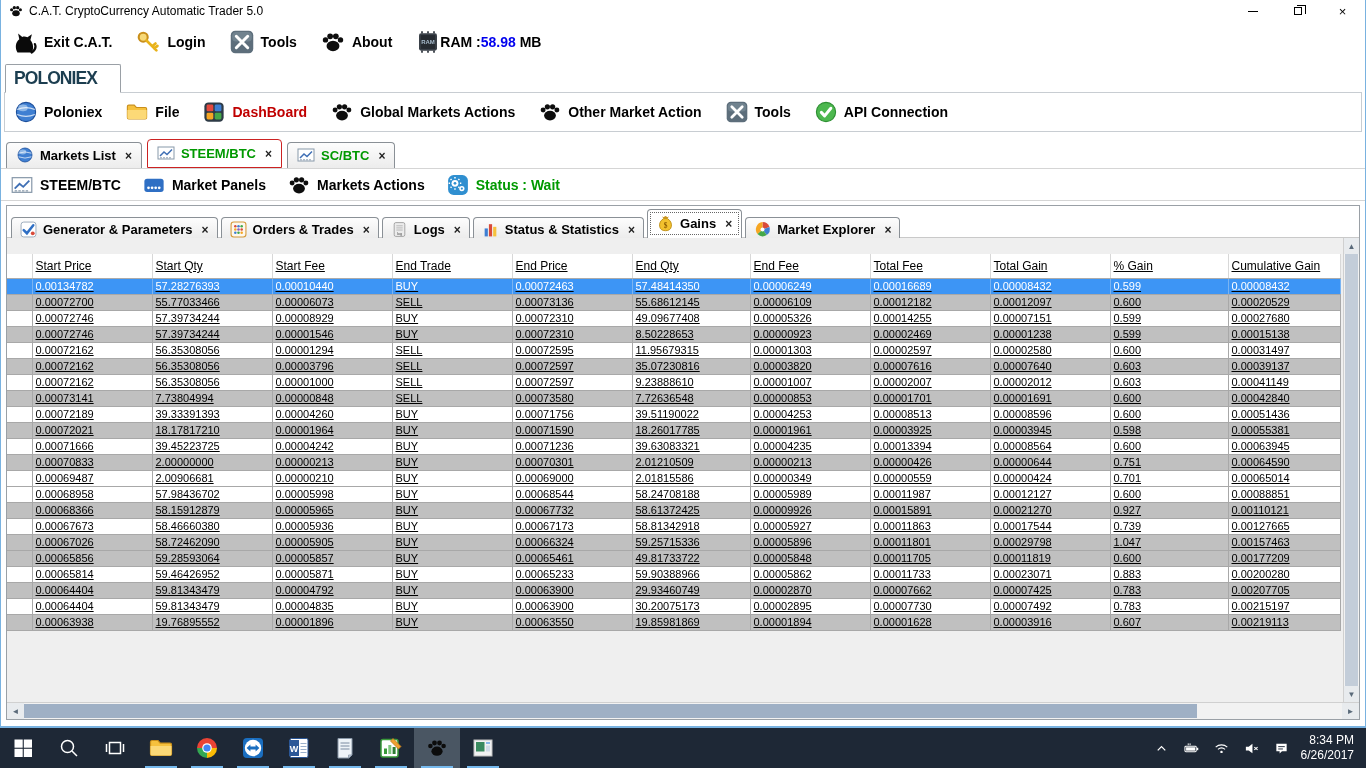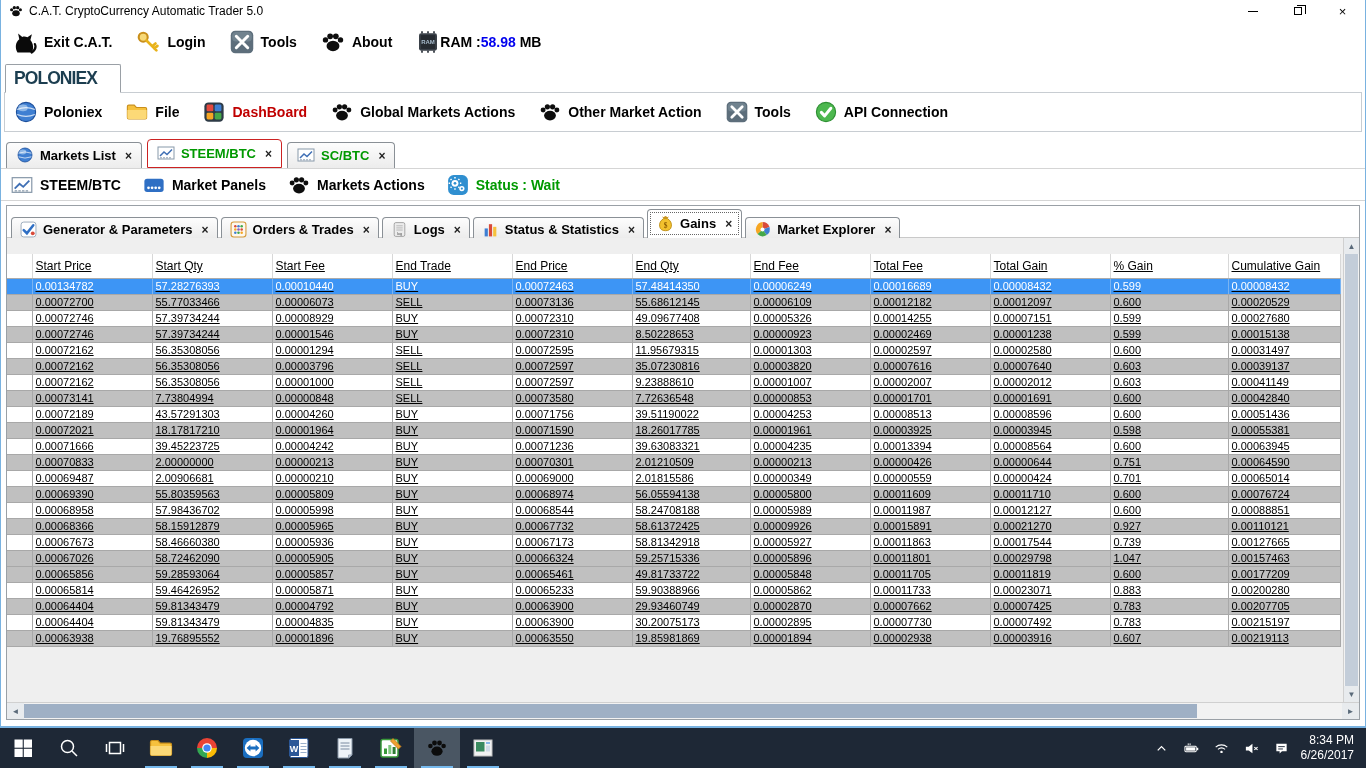--- a/index.html
+++ b/index.html
@@ -577,21 +577,21 @@
                 <td>7.72636548</td>
                 <td>0.00000853</td>
                 <td>0.00001701</td>
                 <td>0.00001691</td>
                 <td>0.600</td>
                 <td>0.00042840</td>
               </tr>
               <tr class="odd">
                 <td class="rowhead"></td>
                 <td>0.00072189</td>
-                <td>43.57291303</td>
+                <td>39.33391393</td>
                 <td>0.00004260</td>
                 <td>BUY</td>
                 <td>0.00071756</td>
                 <td>39.51190022</td>
                 <td>0.00004253</td>
                 <td>0.00008513</td>
                 <td>0.00008596</td>
                 <td>0.600</td>
                 <td>0.00051436</td>
               </tr>
@@ -644,34 +644,20 @@
                 <td>0.00000210</td>
                 <td>BUY</td>
                 <td>0.00069000</td>
                 <td>2.01815586</td>
                 <td>0.00000349</td>
                 <td>0.00000559</td>
                 <td>0.00000424</td>
                 <td>0.701</td>
                 <td>0.00065014</td>
               </tr>
-              <tr class="even">
-                <td class="rowhead"></td>
-                <td>0.00069390</td>
-                <td>55.80359563</td>
-                <td>0.00005809</td>
-                <td>BUY</td>
-                <td>0.00068974</td>
-                <td>56.05594138</td>
-                <td>0.00005800</td>
-                <td>0.00011609</td>
-                <td>0.00011710</td>
-                <td>0.600</td>
-                <td>0.00076724</td>
-              </tr>
               <tr class="odd">
                 <td class="rowhead"></td>
                 <td>0.00068958</td>
                 <td>57.98436702</td>
                 <td>0.00005998</td>
                 <td>BUY</td>
                 <td>0.00068544</td>
                 <td>58.24708188</td>
                 <td>0.00005989</td>
                 <td>0.00011987</td>
@@ -779,21 +765,21 @@
               </tr>
               <tr class="even">
                 <td class="rowhead"></td>
                 <td>0.00063938</td>
                 <td>19.76895552</td>
                 <td>0.00001896</td>
                 <td>BUY</td>
                 <td>0.00063550</td>
                 <td>19.85981869</td>
                 <td>0.00001894</td>
-                <td>0.00002938</td>
+                <td>0.00001628</td>
                 <td>0.00003916</td>
                 <td>0.607</td>
                 <td>0.00219113</td>
               </tr>
             </tbody>
         </table>
         <div class="vscroll">
           <div class="vs-btn">▲</div>
           <div class="vs-track">
               <div class="vs-thumb"></div>

